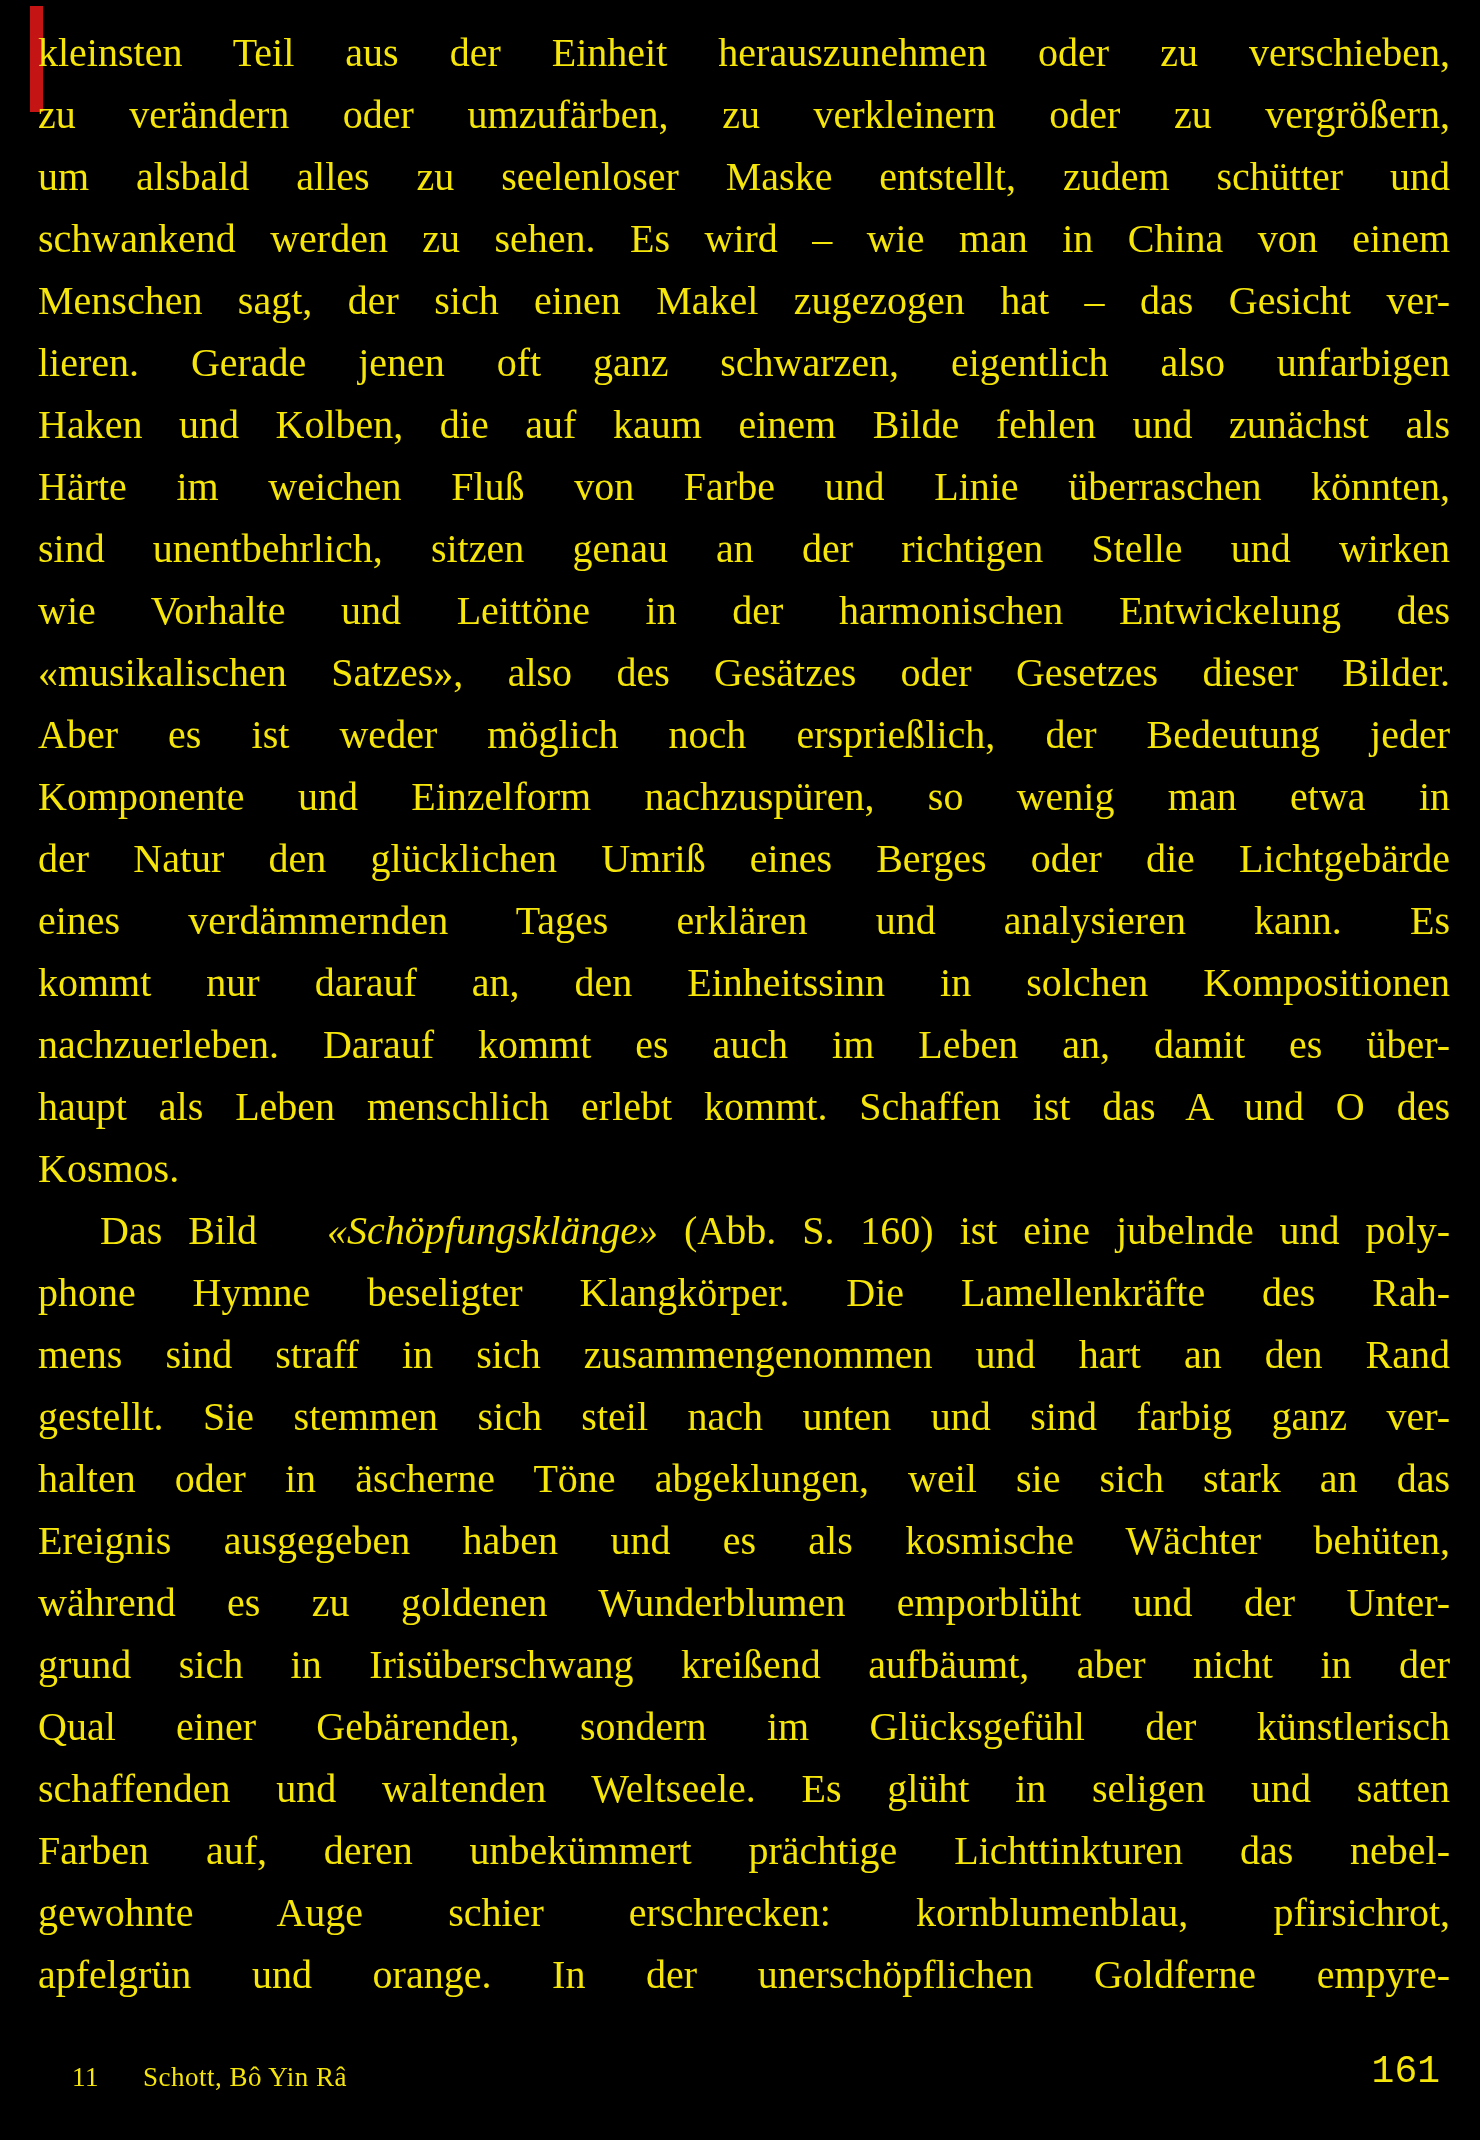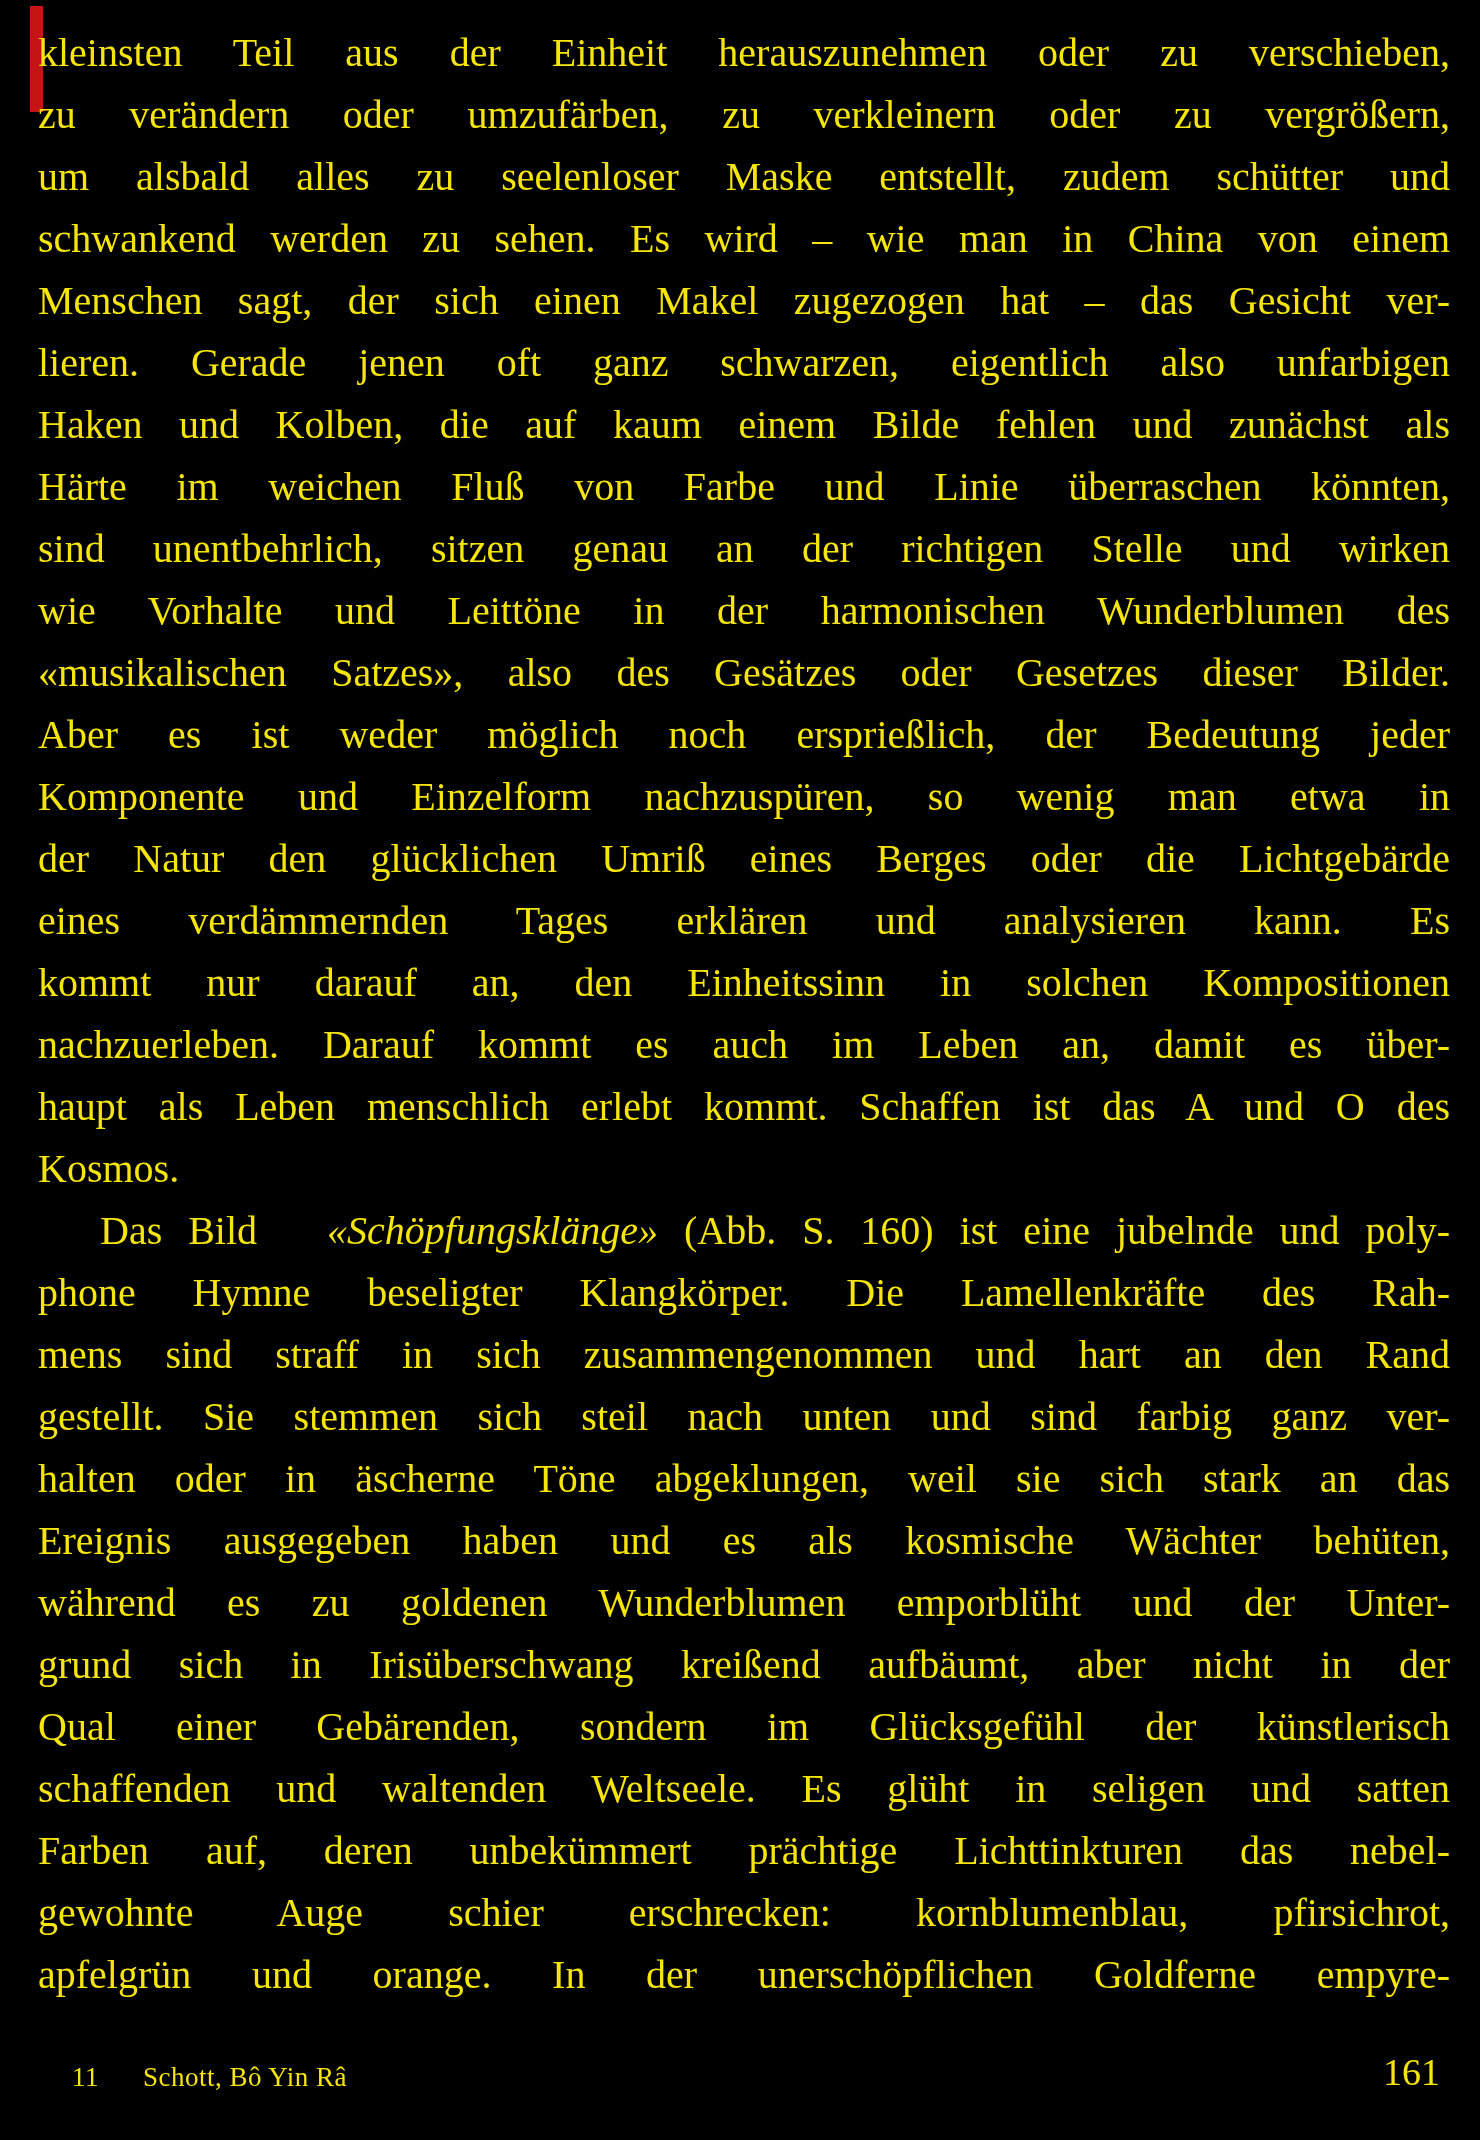--- a/index.html
+++ b/index.html
@@ -64,40 +64,41 @@
     letter-spacing: 0.5px;
   }
   #signature .sig-num {
     margin-right: 44px;
   }
   #page-number {
     position: absolute;
     right: 40px;
     top: 2px;
     font-size: 38px;
+    font-family: Liberation Mono, monospace;
   }
 </style>
 </head>
 <body>
 
 <div id="page" style="--paper: #000000; --ink: #f6e50a; --redmark: #c51414;">
 
   <div id="red-mark"></div>
 
   <div id="text-block">
       <div class="line"><span>kleinsten Teil aus der Einheit herauszunehmen oder zu verschieben,</span></div>
       <div class="line"><span>zu verändern oder umzufärben, zu verkleinern oder zu vergrößern,</span></div>
       <div class="line"><span>um alsbald alles zu seelenloser Maske entstellt, zudem schütter und</span></div>
       <div class="line"><span>schwankend werden zu sehen. Es wird – wie man in China von einem</span></div>
       <div class="line"><span>Menschen sagt, der sich einen Makel zugezogen hat – das Gesicht ver-</span></div>
       <div class="line"><span>lieren. Gerade jenen oft ganz schwarzen, eigentlich also unfarbigen</span></div>
       <div class="line"><span>Haken und Kolben, die auf kaum einem Bilde fehlen und zunächst als</span></div>
       <div class="line"><span>Härte im weichen Fluß von Farbe und Linie überraschen könnten,</span></div>
       <div class="line"><span>sind unentbehrlich, sitzen genau an der richtigen Stelle und wirken</span></div>
-      <div class="line"><span>wie Vorhalte und Leittöne in der harmonischen Wunderblumen des</span></div>
+      <div class="line"><span>wie Vorhalte und Leittöne in der harmonischen Entwickelung des</span></div>
       <div class="line"><span>«musikalischen Satzes», also des Gesätzes oder Gesetzes dieser Bilder.</span></div>
       <div class="line"><span>Aber es ist weder möglich noch ersprießlich, der Bedeutung jeder</span></div>
       <div class="line"><span>Komponente und Einzelform nachzuspüren, so wenig man etwa in</span></div>
       <div class="line"><span>der Natur den glücklichen Umriß eines Berges oder die Lichtgebärde</span></div>
       <div class="line"><span>eines verdämmernden Tages erklären und analysieren kann. Es</span></div>
       <div class="line"><span>kommt nur darauf an, den Einheitssinn in solchen Kompositionen</span></div>
       <div class="line"><span>nachzuerleben. Darauf kommt es auch im Leben an, damit es über-</span></div>
       <div class="line"><span>haupt als Leben menschlich erlebt kommt. Schaffen ist das A und O des</span></div>
       <div class="line noj"><span>Kosmos.</span></div>
       <div class="line ind"><span>Das Bild </span><span class="it">«Schöpfungsklänge»</span><span> (Abb. S. 160) ist eine jubelnde und poly-</span></div>

